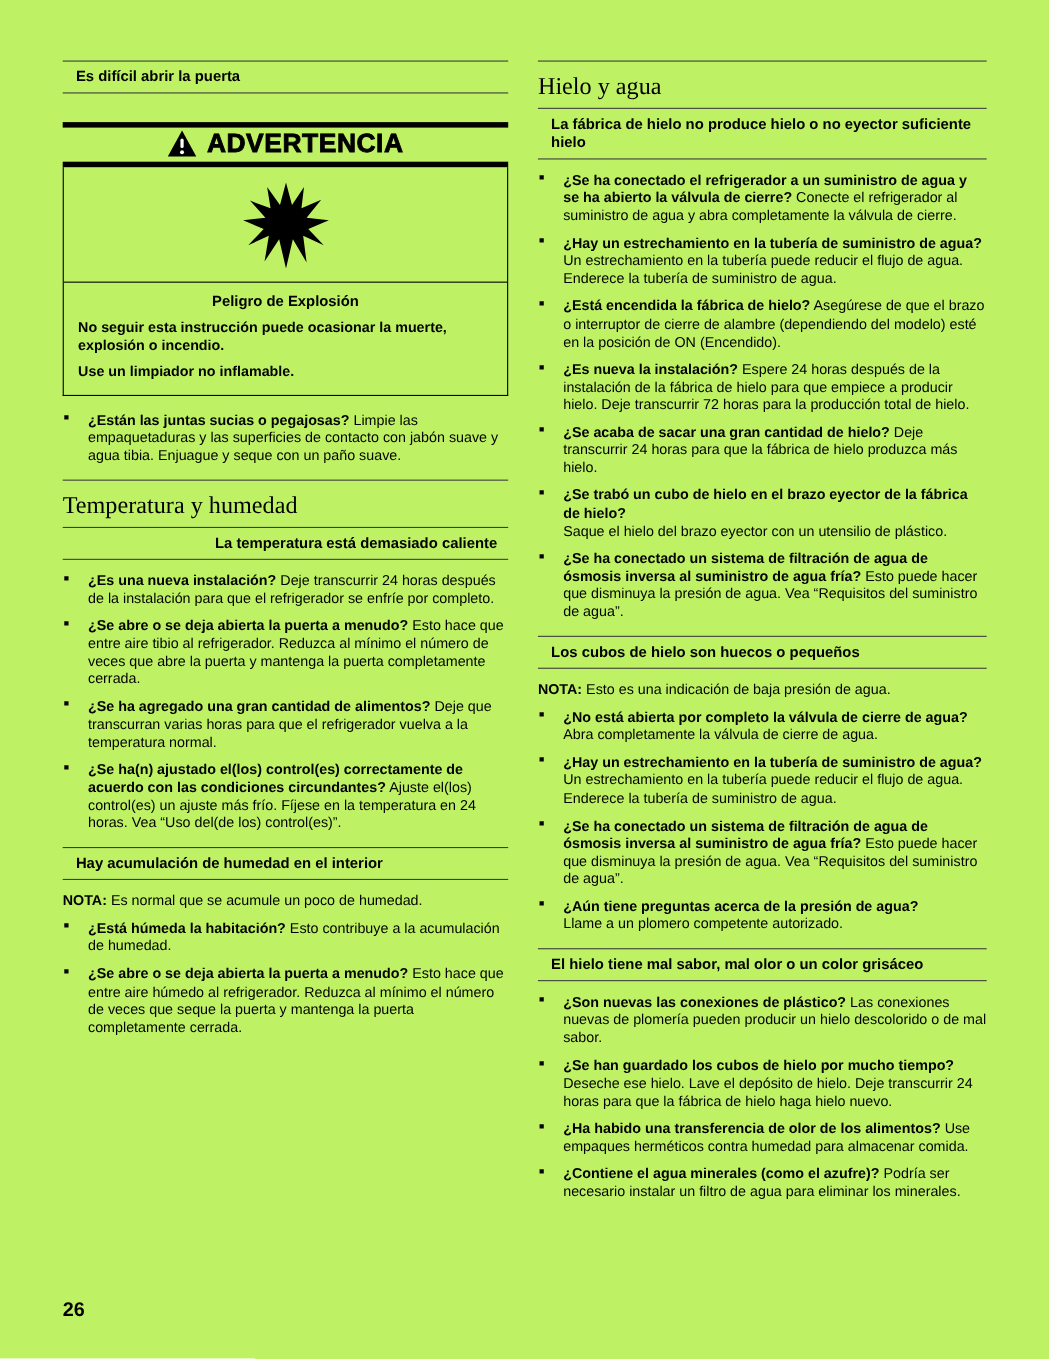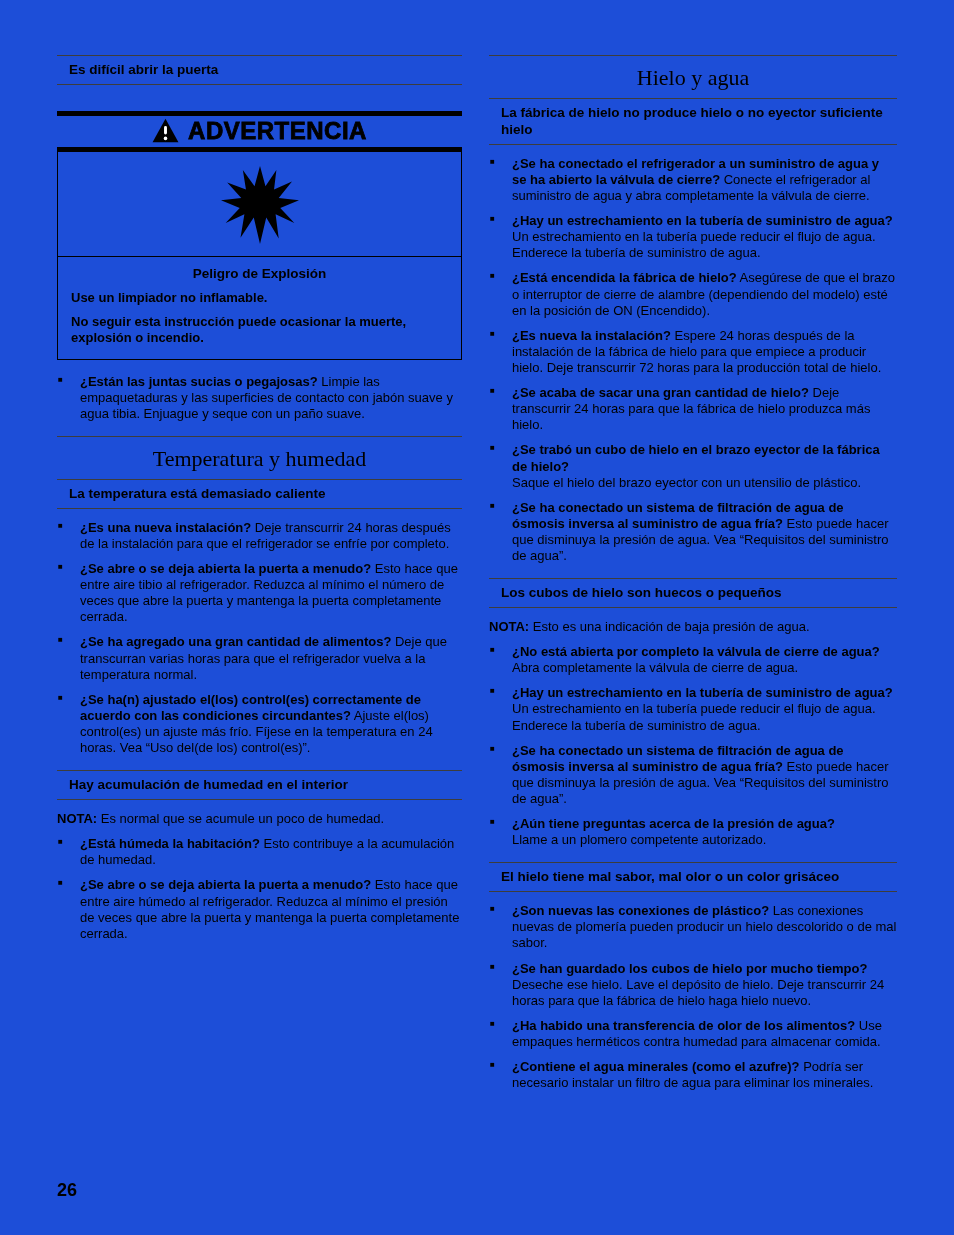--- a/index.html
+++ b/index.html
@@ -1,32 +1,32 @@
 <!DOCTYPE html>
 <html><head>
 <meta charset="utf-8">
 <style>
   * { margin:0; padding:0; box-sizing:border-box; }
   html, body { background:#ffffff; }
   body { font-family:"Liberation Sans", sans-serif; color:#000; }
-  .page { position:relative; width:954px; height:1235px; background:#1d4ed8; padding:55px 84px 0 57px; overflow:hidden; }
+  .page { position:relative; width:954px; height:1235px; background:#bef264; padding:55px 84px 0 57px; overflow:hidden; }
   .columns { display:flex; gap:27px; }
   .col-left { width:405px; flex:0 0 405px; }
   .col-right { width:408px; flex:0 0 408px; }
 
   .subheading {
     font-size:13.5px; font-weight:bold; line-height:1.25;
     border-top:1px solid #3d3d3d; border-bottom:1px solid #3d3d3d;
     padding:6px 10px 5px 12px; margin-top:14px; margin-bottom:11px;
   }
   .subheading.first { margin-top:0; }
 
   .section-title {
     font-family:"Liberation Serif", serif; font-weight:400;
-    font-size:22px; text-align:center;
+    font-size:22px; 
     border-top:1px solid #3d3d3d;
     padding:9px 0 7px 0; margin-top:14px;
   }
   .section-title.first { margin-top:0; }
 
   .bullet { position:relative; padding-left:23px; margin-bottom:9px; font-size:13px; line-height:1.24; }
   .bullet .marker { position:absolute; left:1px; top:2px; font-size:8px; line-height:1; }
   .q { font-weight:bold; }
   .a.block { display:block; }
 
@@ -77,35 +77,35 @@
         </div>
         <div class="thick-bar"></div>
         <div class="warning-body">
           <div class="warning-icon-area">
             <svg width="80" height="78" viewBox="0 0 100 100">
               <polygon fill="#000" points="50,0 57,26 71,5 68,30 91,20 74,41 100,44 76,54 94,73 70,62 74,93 58,66 50,100 42,66 25,92 30,62 6,73 24,54 0,44 26,41 8,21 32,30 28,5 43,26"></polygon>
             </svg>
           </div>
           <div class="warning-texts">
             <div class="hazard-title">Peligro de Explosión</div>
+            <div class="warning-line">No seguir esta instrucción puede ocasionar la muerte, explosión o incendio.</div>
             <div class="warning-line">Use un limpiador no inflamable.</div>
-            <div class="warning-line">No seguir esta instrucción puede ocasionar la muerte, explosión o incendio.</div>
           </div>
         </div>
       </div>
 
       <div class="bullet">
         <span class="marker">■</span>
         <span class="q">¿Están las juntas sucias o pegajosas?</span>
         <span class="a">Limpie las empaquetaduras y las superficies de contacto con jabón suave y agua tibia. Enjuague y seque con un paño suave.</span>
       </div>
 
       <div class="section-title">Temperatura y humedad</div>
 
-      <div class="subheading" style="margin-top:0;">La temperatura está demasiado caliente</div>
+      <div class="subheading" style="margin-top:0;text-align:right;">La temperatura está demasiado caliente</div>
 
       <div class="bullet">
         <span class="marker">■</span>
         <span class="q">¿Es una nueva instalación?</span>
         <span class="a">Deje transcurrir 24 horas después de la instalación para que el refrigerador se enfríe por completo.</span>
       </div>
       <div class="bullet">
         <span class="marker">■</span>
         <span class="q">¿Se abre o se deja abierta la puerta a menudo?</span>
         <span class="a">Esto hace que entre aire tibio al refrigerador. Reduzca al mínimo el número de veces que abre la puerta y mantenga la puerta completamente cerrada.</span>
@@ -129,21 +129,21 @@
       </p>
 
       <div class="bullet">
         <span class="marker">■</span>
         <span class="q">¿Está húmeda la habitación?</span>
         <span class="a">Esto contribuye a la acumulación de humedad.</span>
       </div>
       <div class="bullet">
         <span class="marker">■</span>
         <span class="q">¿Se abre o se deja abierta la puerta a menudo?</span>
-        <span class="a">Esto hace que entre aire húmedo al refrigerador. Reduzca al mínimo el presión de veces que abre la puerta y mantenga la puerta completamente cerrada.</span>
+        <span class="a">Esto hace que entre aire húmedo al refrigerador. Reduzca al mínimo el número de veces que seque la puerta y mantenga la puerta completamente cerrada.</span>
       </div>
 
     </div>
 
     <div class="col-right">
 
       <div class="section-title first">Hielo y agua</div>
 
       <div class="subheading" style="margin-top:0;">La fábrica de hielo no produce hielo o no eyector suficiente hielo</div>
 

